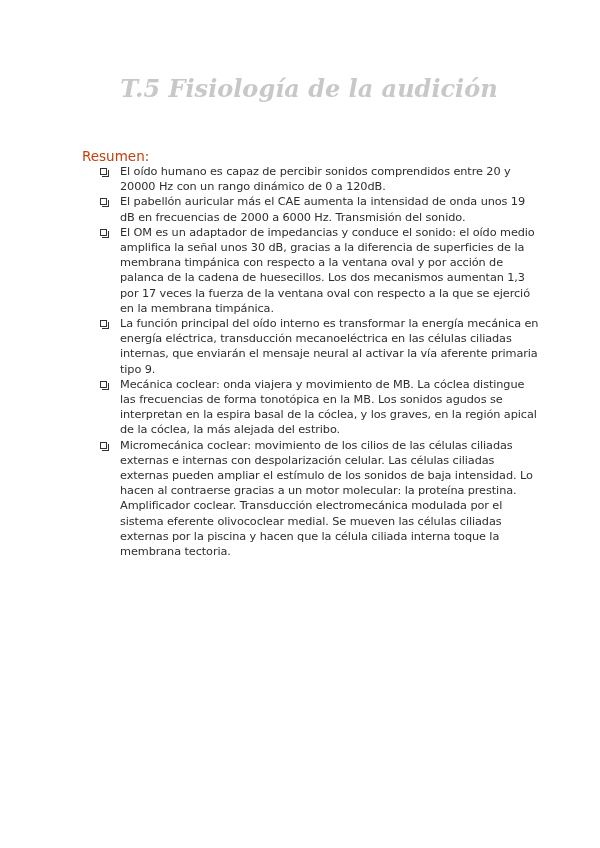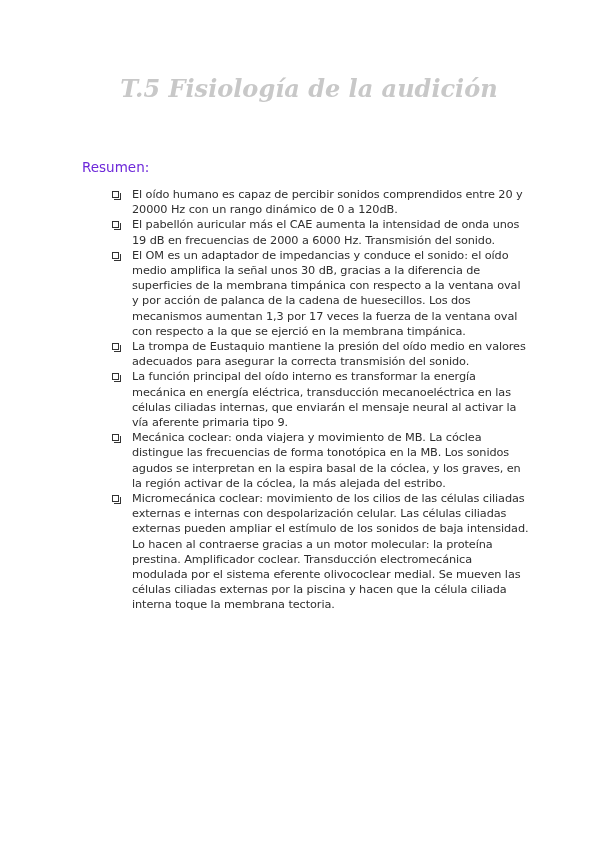--- a/index.html
+++ b/index.html
@@ -7,22 +7,22 @@
     .page { position: absolute; left: 9px; top: 0; width: 600px; height: 848px; background: #fff; }
     .title {
       position: absolute; left: 0; width: 600px; top: 74px; text-align: center;
       font-family: "DejaVu Serif", serif; font-style: italic; font-weight: bold;
       font-size: 24px; color: #c8c8c8; letter-spacing: 0px;
     }
     .summary {
       position: absolute; left: 73px; top: 148px; width: 460px;
       font-family: "DejaVu Sans", sans-serif; color: #2a2a2a;
     }
-    .summary-heading { font-size: 13.5px; line-height: 16px; margin: 11px 0 0 0; color: #6d28d9; }
-    ul.bullets { list-style: none; margin: 12px; padding: 0 0 0 16px; }
+    .summary-heading { font-size: 13.5px; line-height: 16px; margin: 0 0 0 0; color: #c2410c; }
+    ul.bullets { list-style: none; margin: 0; padding: 0 0 0 16px; }
     ul.bullets li {
       position: relative; padding-left: 22px; font-size: 11.3px; line-height: 15.2px;
       margin: 0; color: #2e2e2e; letter-spacing: -0.1px;
     }
     .box {
       position: absolute; left: 2px; top: 4px; width: 7px; height: 7px;
       border: 1.3px solid #333; box-sizing: border-box; background: #fff;
     }
     .box::after {
       content: ""; position: absolute; right: -3px; bottom: -3px; width: 7px; height: 7px;
@@ -33,19 +33,18 @@
 <body>
 
 <div class="page">
   <div class="title">T.5 Fisiología de la audición</div>
   <div class="summary">
     <div class="summary-heading">Resumen:</div>
     <ul class="bullets">
       <li><span class="box"></span><span>El oído humano es capaz de percibir sonidos comprendidos entre 20 y 20000 Hz con un rango dinámico de 0 a 120dB.</span></li>
       <li><span class="box"></span><span>El pabellón auricular más el CAE aumenta la intensidad de onda unos 19 dB en frecuencias de 2000 a 6000 Hz. Transmisión del sonido.</span></li>
       <li><span class="box"></span><span>El OM es un adaptador de impedancias y conduce el sonido: el oído medio amplifica la señal unos 30 dB, gracias a la diferencia de superficies de la membrana timpánica con respecto a la ventana oval y por acción de palanca de la cadena de huesecillos. Los dos mecanismos aumentan 1,3 por 17 veces la fuerza de la ventana oval con respecto a la que se ejerció en la membrana timpánica.</span></li>
-      <li><span class="box"></span><span>La trompa de Eustaquio mantiene la presión del oído medio en valores adecuados para asegurar la correcta transmisión del sonido.</span></li>
       <li><span class="box"></span><span>La función principal del oído interno es transformar la energía mecánica en energía eléctrica, transducción mecanoeléctrica en las células ciliadas internas, que enviarán el mensaje neural al activar la vía aferente primaria tipo 9.</span></li>
-      <li><span class="box"></span><span>Mecánica coclear: onda viajera y movimiento de MB. La cóclea distingue las frecuencias de forma tonotópica en la MB. Los sonidos agudos se interpretan en la espira basal de la cóclea, y los graves, en la región activar de la cóclea, la más alejada del estribo.</span></li>
+      <li><span class="box"></span><span>Mecánica coclear: onda viajera y movimiento de MB. La cóclea distingue las frecuencias de forma tonotópica en la MB. Los sonidos agudos se interpretan en la espira basal de la cóclea, y los graves, en la región apical de la cóclea, la más alejada del estribo.</span></li>
       <li><span class="box"></span><span>Micromecánica coclear: movimiento de los cilios de las células ciliadas externas e internas con despolarización celular. Las células ciliadas externas pueden ampliar el estímulo de los sonidos de baja intensidad. Lo hacen al contraerse gracias a un motor molecular: la proteína prestina. Amplificador coclear. Transducción electromecánica modulada por el sistema eferente olivococlear medial. Se mueven las células ciliadas externas por la piscina y hacen que la célula ciliada interna toque la membrana tectoria.</span></li>
     </ul>
   </div>
 </div>
 
 </body></html>

